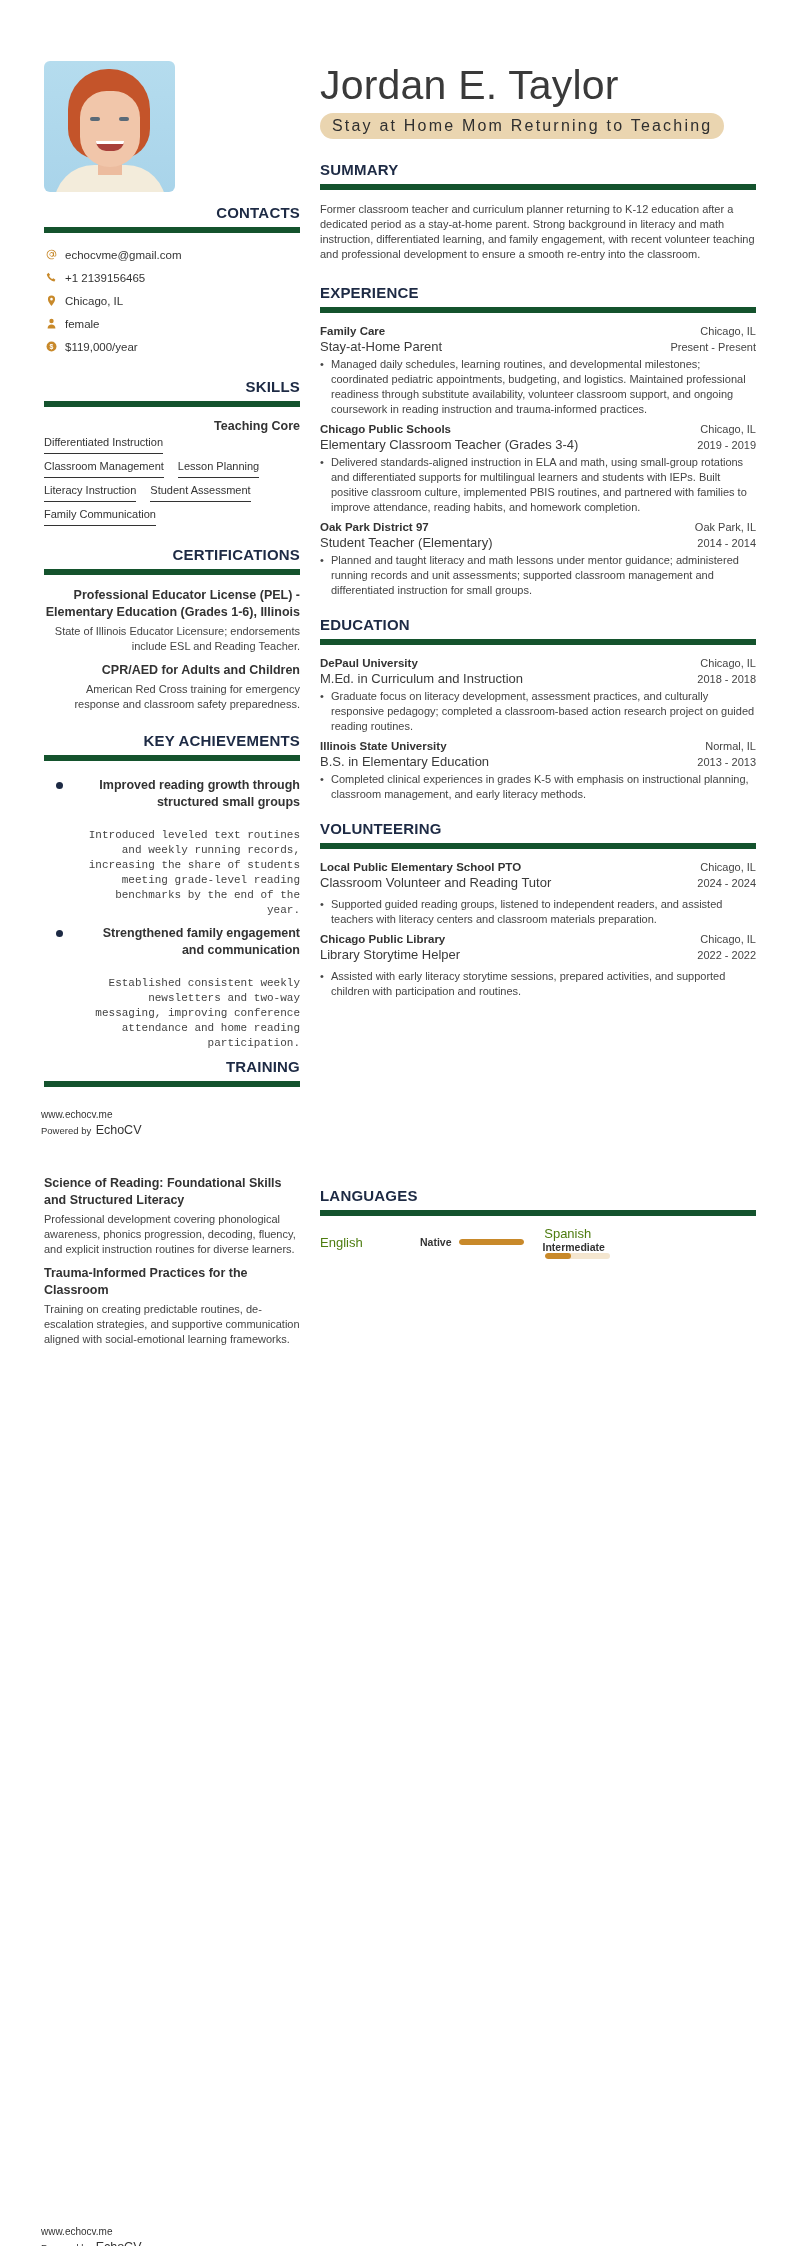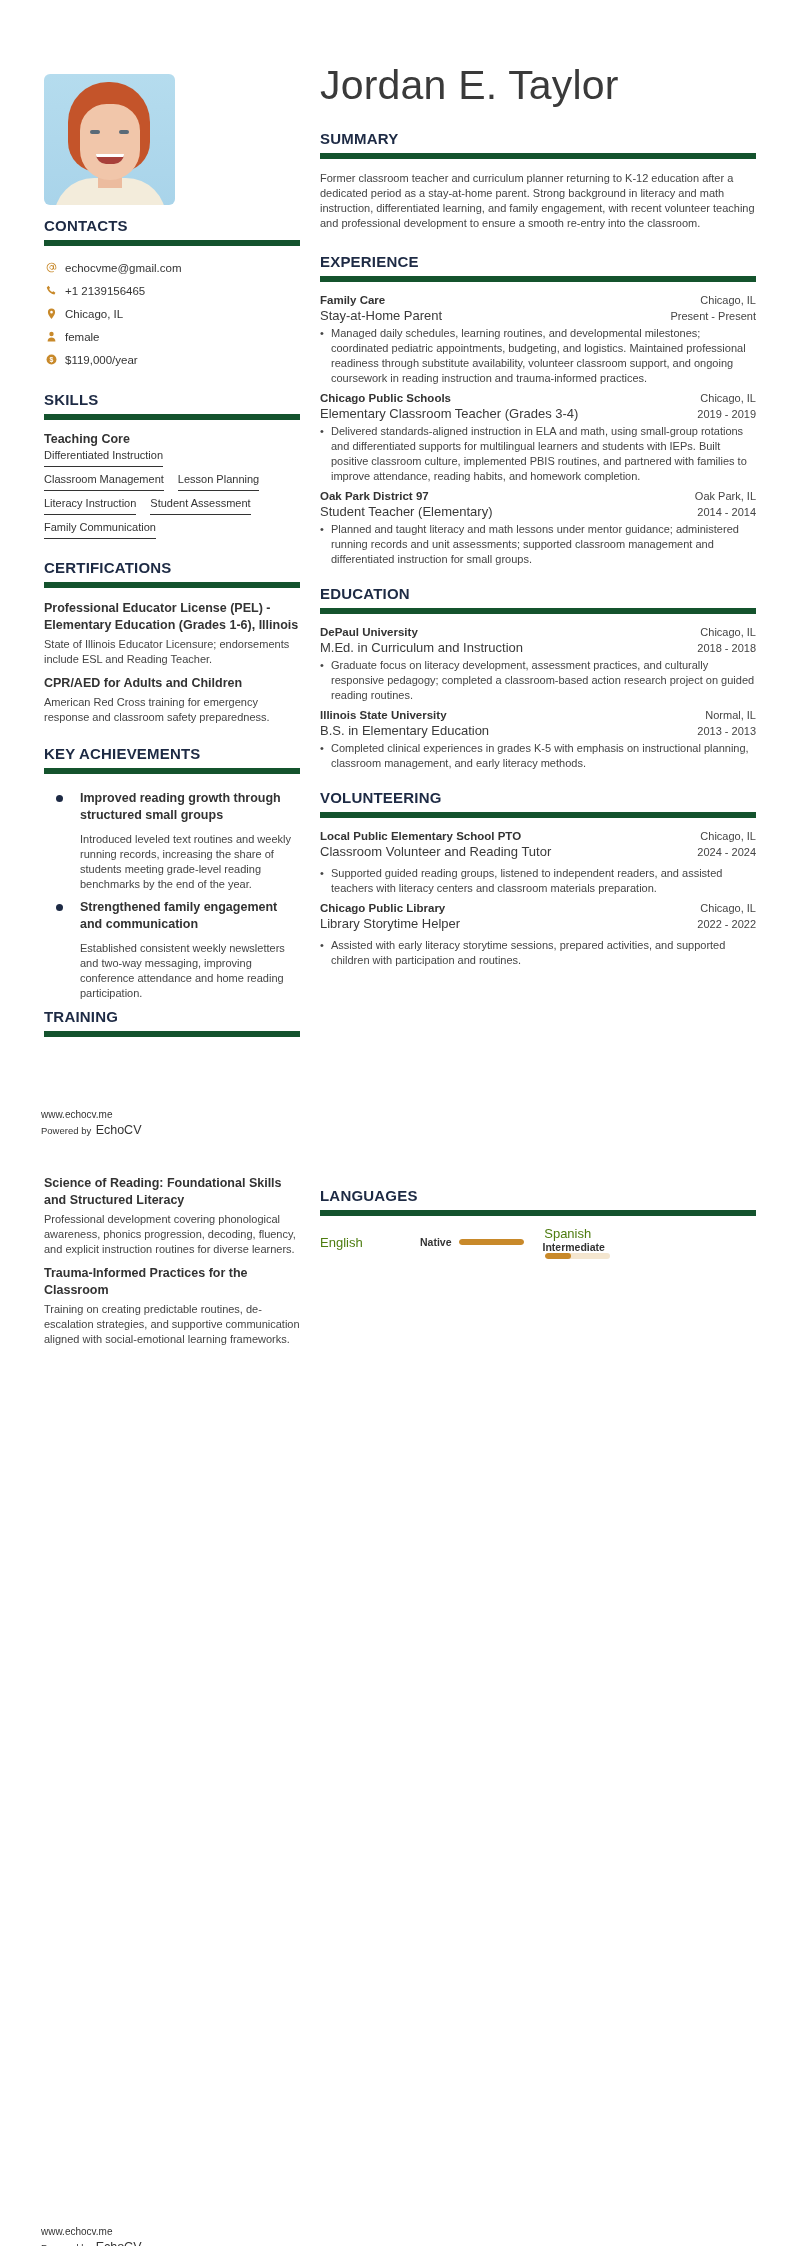--- a/index.html
+++ b/index.html
@@ -32,21 +32,21 @@
   .skill-tags { display: flex; flex-wrap: wrap; column-gap: 14px; }
   .skill-tag { font-size: 11px; color: #333; padding-bottom: 5px; border-bottom: 1.5px solid #333; margin-bottom: 6px; white-space: nowrap; }
 
   .cert-title { font-weight: 700; font-size: 12.5px; color: #333; line-height: 17px; }
   .cert-desc { font-size: 11px; color: #444; line-height: 15px; margin-top: 3px; margin-bottom: 8px; }
 
   .ach-list { list-style: none; }
   .ach-item { position: relative; padding-left: 36px; margin-bottom: 7px; }
   .ach-bullet { position: absolute; left: 12px; top: 5px; width: 7px; height: 7px; border-radius: 50%; background: #1d2a44; }
   .ach-title { font-weight: 700; font-size: 12.5px; color: #333; line-height: 17px; }
-  .ach-desc { font-size: 11px; color: #444; line-height: 15px; margin-top: 8px; }
+  .ach-desc { font-size: 11px; color: #444; line-height: 15px; margin-top: 17px; font-family: Liberation Mono, monospace; }
 
   .name { font-size: 41px; font-weight: 400; color: #3a3a3a; line-height: 46px; margin-top: 1px; letter-spacing: 0.2px; }
   .headline { display: inline-block; margin-top: 5px; padding: 4px 12px; border-radius: 15px; background: #ead5b0; font-size: 16px; letter-spacing: 2.2px; color: #2f2f2f; }
 
   .summary { font-size: 11px; line-height: 15px; color: #444; }
 
   .entry { margin-bottom: 6px; }
   .entry-row { display: flex; justify-content: space-between; align-items: baseline; }
   .entry-org { font-weight: 700; font-size: 11.5px; color: #333; }
   .entry-loc { font-size: 11px; color: #444; }
@@ -66,21 +66,21 @@
   .footer { position: absolute; left: 41px; right: 36px; display: flex; justify-content: space-between; align-items: baseline; flex-direction: column; }
   .footer-url { font-size: 10px; color: #333; }
   .footer-powered { font-size: 9.5px; color: #333; }
   .footer-brand { font-size: 12.5px; color: #333; }
 </style>
 </head>
 <body>
 
 <div class="page page1">
 
-  <div class="left" style="top:74px;">
+  <div class="left" style="top:61px;text-align:right;">
     <div class="photo">
       <div class="hair"></div>
       <div class="shirt"></div>
       <div class="neck"></div>
       <div class="face"></div>
       <div class="eye" style="left:46px;"></div>
       <div class="eye" style="left:75px;"></div>
       <div class="mouth"></div>
     </div>
 
@@ -173,20 +173,21 @@
       </ul>
     </div>
 
     <div style="">
       <div class="section-title">TRAINING</div>
     </div>
   </div>
 
   <div class="right" style="top:61px;">
     <div class="name">Jordan E. Taylor</div>
+    <div class="headline">Stay at Home Mom Returning to Teaching</div>
 
     <div style="margin-top:22px;">
       <div class="section-title">SUMMARY</div>
       <div class="summary">Former classroom teacher and curriculum planner returning to K-12 education after a dedicated period as a stay-at-home parent. Strong background in literacy and math instruction, differentiated learning, and family engagement, with recent volunteer teaching and professional development to ensure a smooth re-entry into the classroom.</div>
     </div>
 
     <div style="margin-top:22px;">
       <div class="section-title">EXPERIENCE</div>
 
       <div class="entry">

